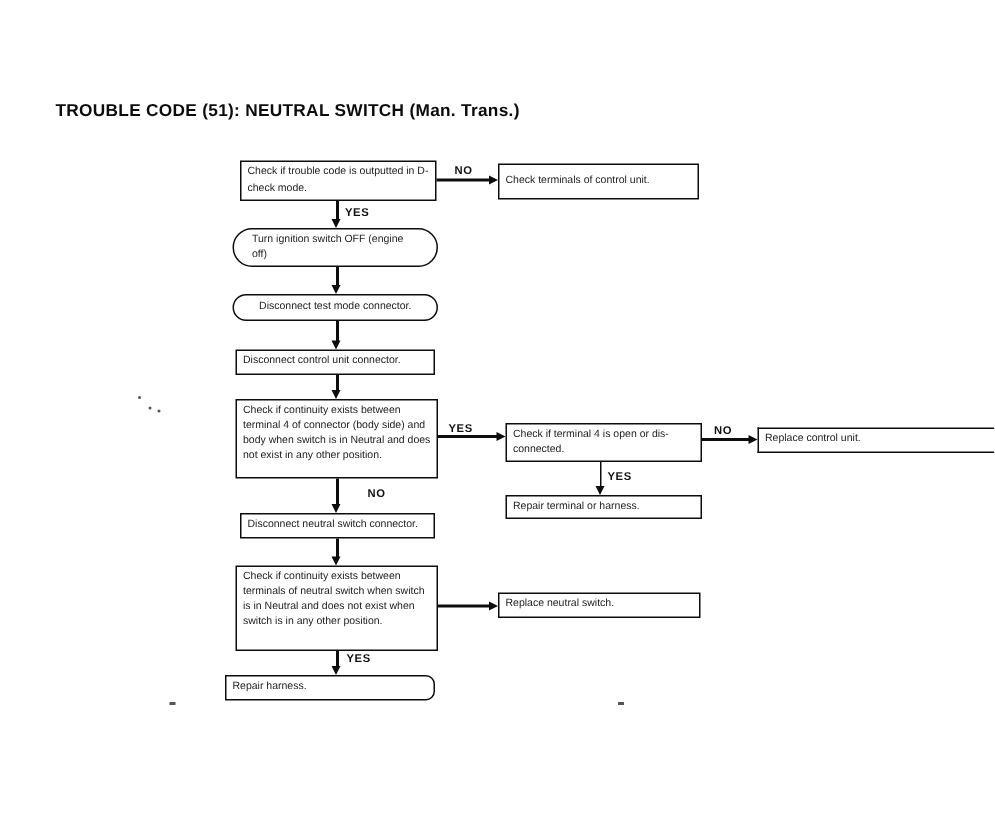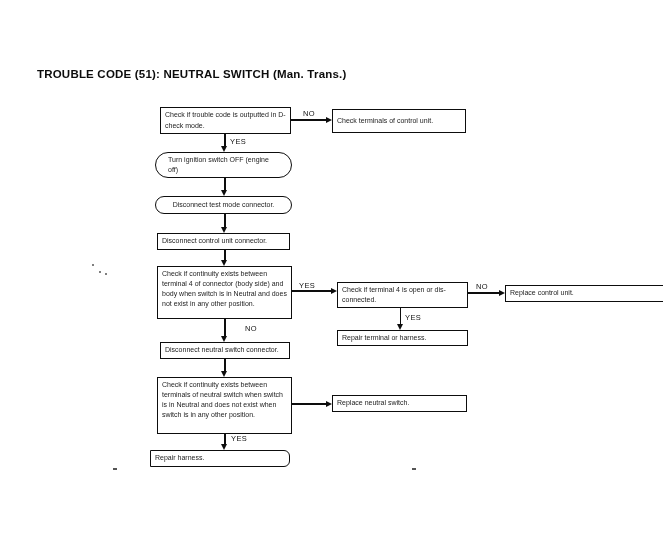--- a/index.html
+++ b/index.html
@@ -18,21 +18,21 @@
   }
   .node .txt{width:100%;text-align:left;}
   .oval{border-radius:14px;}
   .hline,.vline{position:absolute;background:#0d0d0d;}
   .hline{height:1.6px;}
   .vline{width:1.6px;}
   .arr{position:absolute;width:0;height:0;}
   .arr.right{border-top:3.5px solid transparent;border-bottom:3.5px solid transparent;border-left:6px solid #0d0d0d;}
   .arr.down{border-left:3.5px solid transparent;border-right:3.5px solid transparent;border-top:6px solid #0d0d0d;}
   .edge-label{
-    position:absolute;font-size:7.5px;font-weight:normal;color:#111;letter-spacing:.4px;
+    position:absolute;font-size:7.5px;font-weight:bold;color:#111;letter-spacing:.4px;
   }
   .speck{position:absolute;background:#555;border-radius:50%;}
 </style>
 </head>
 <body>
 
 <div id="canvas">
 
   <div class="title" style="left:37px;top:68px;">TROUBLE CODE (51): NEUTRAL SWITCH (Man. Trans.)</div>
 

